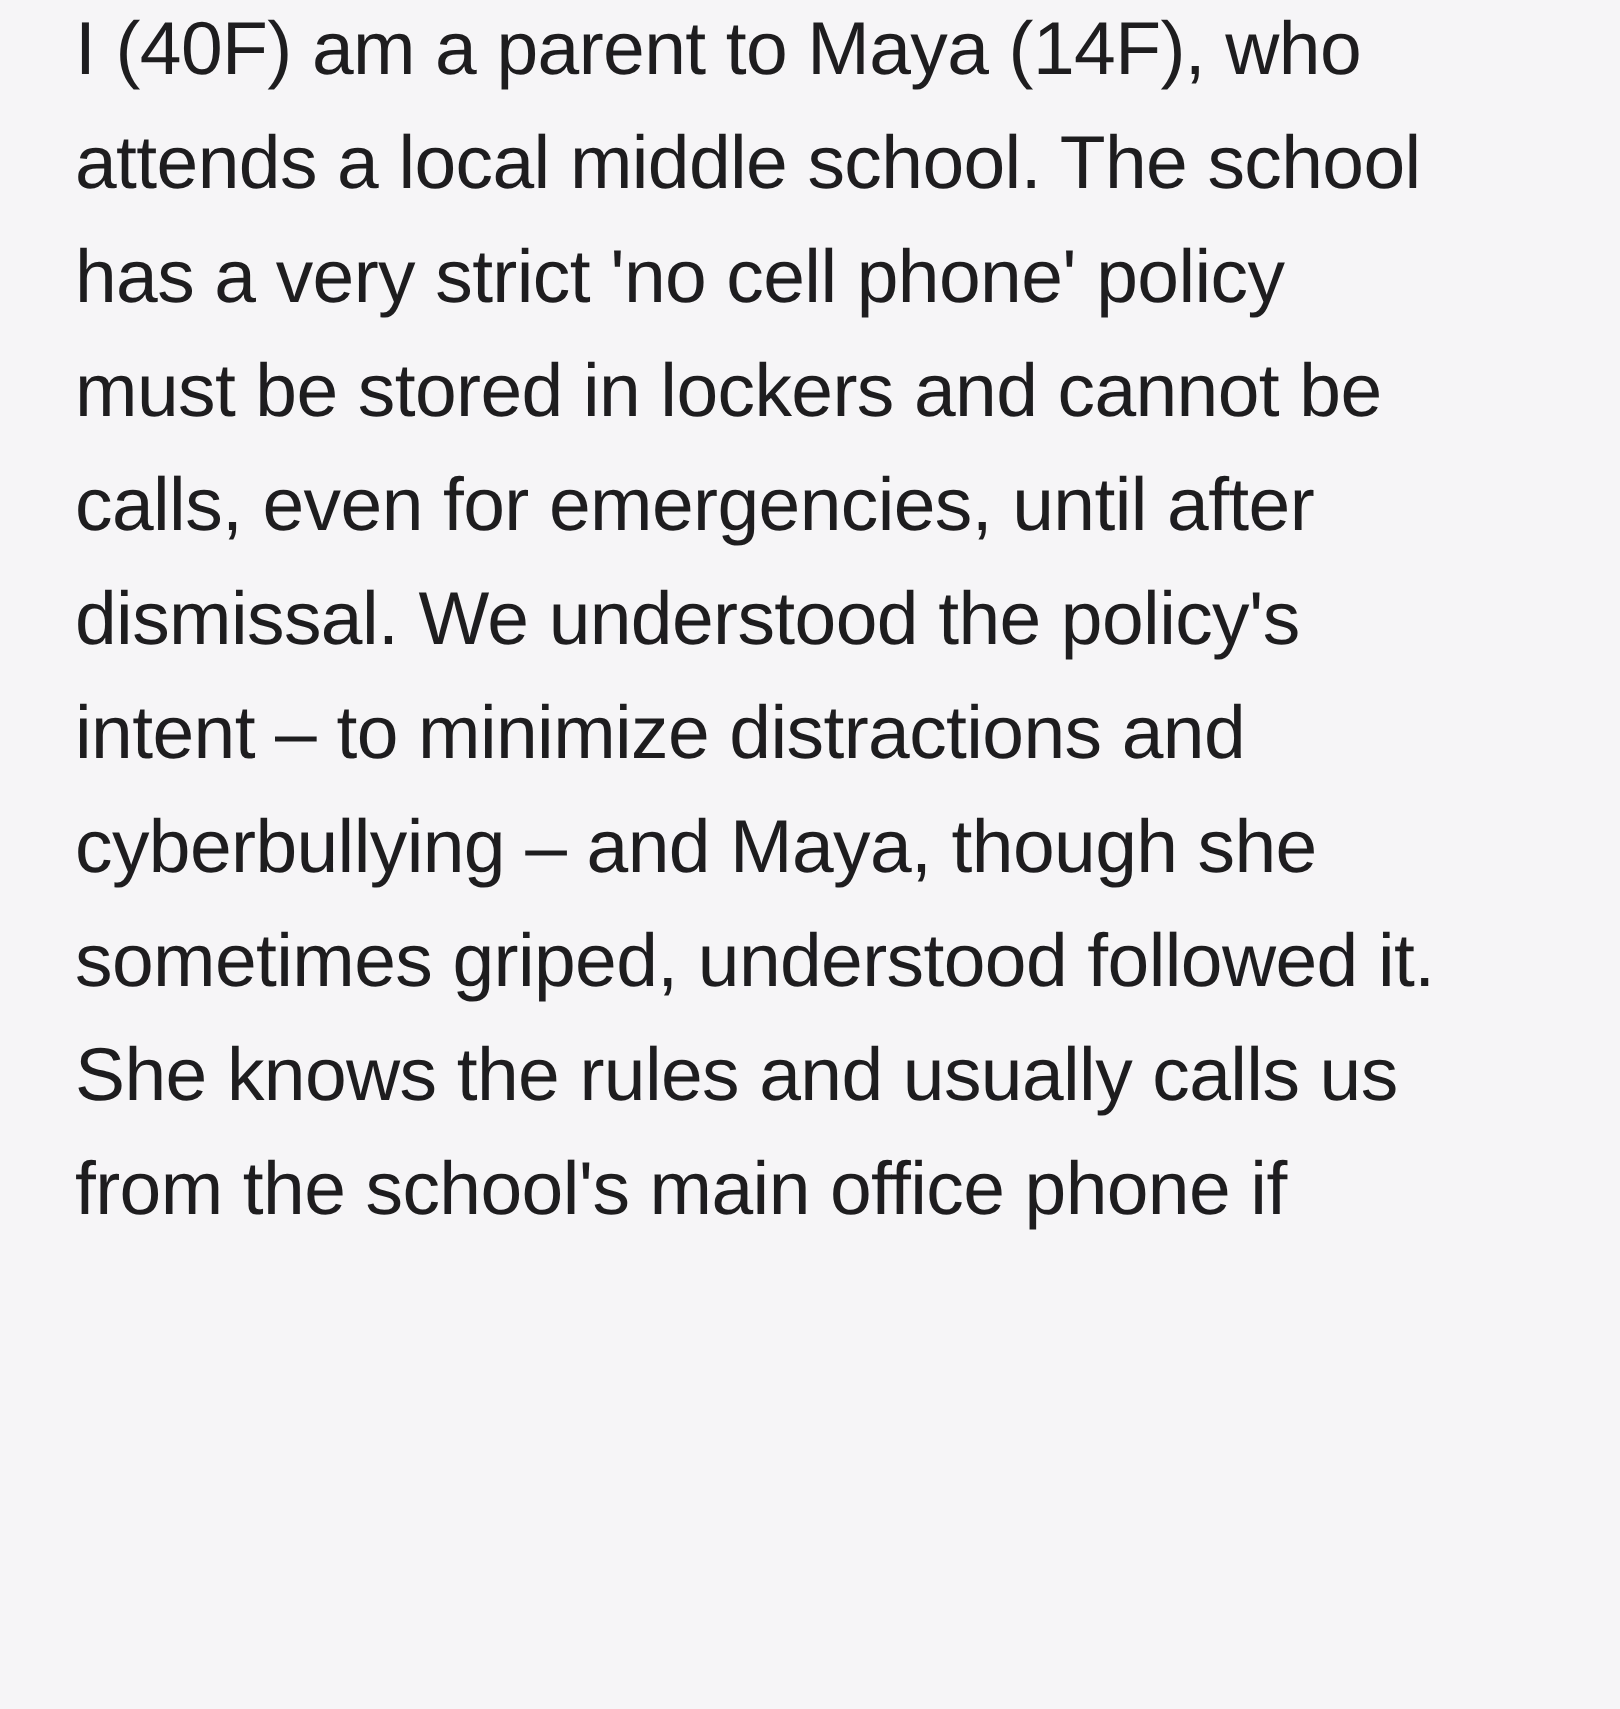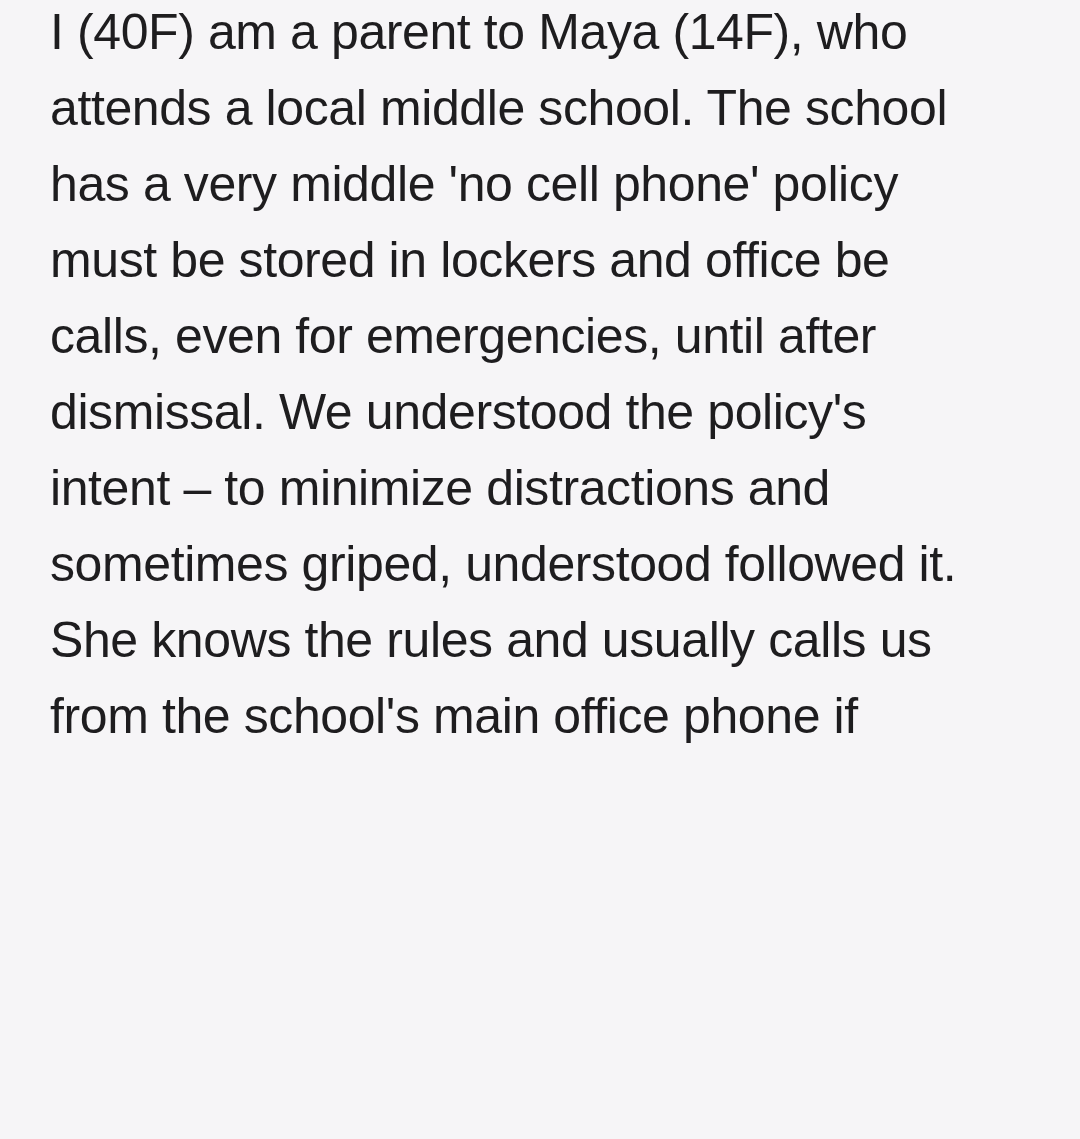--- a/index.html
+++ b/index.html
@@ -26,21 +26,22 @@
     height: 76px;
     white-space: nowrap;
   }
 </style>
 </head>
 <body>
 
 <div class="post-body">
   <div class="text-line">I (40F) am a parent to Maya (14F), who</div>
   <div class="text-line">attends a local middle school. The school</div>
-  <div class="text-line">has a very middle 'no cell phone' policy</div>
-  <div class="text-line">must be stored in lockers and office be</div>
+  <div class="text-line">has a very strict 'no cell phone' policy</div>
+  <div class="text-line">must be stored in lockers and cannot be</div>
   <div class="text-line">calls, even for emergencies, until after</div>
   <div class="text-line">dismissal. We understood the policy's</div>
   <div class="text-line">intent – to minimize distractions and</div>
+  <div class="text-line">cyberbullying – and Maya, though she</div>
   <div class="text-line">sometimes griped, understood followed it.</div>
   <div class="text-line">She knows the rules and usually calls us</div>
   <div class="text-line">from the school's main office phone if</div>
 </div>
 
 </body></html>

